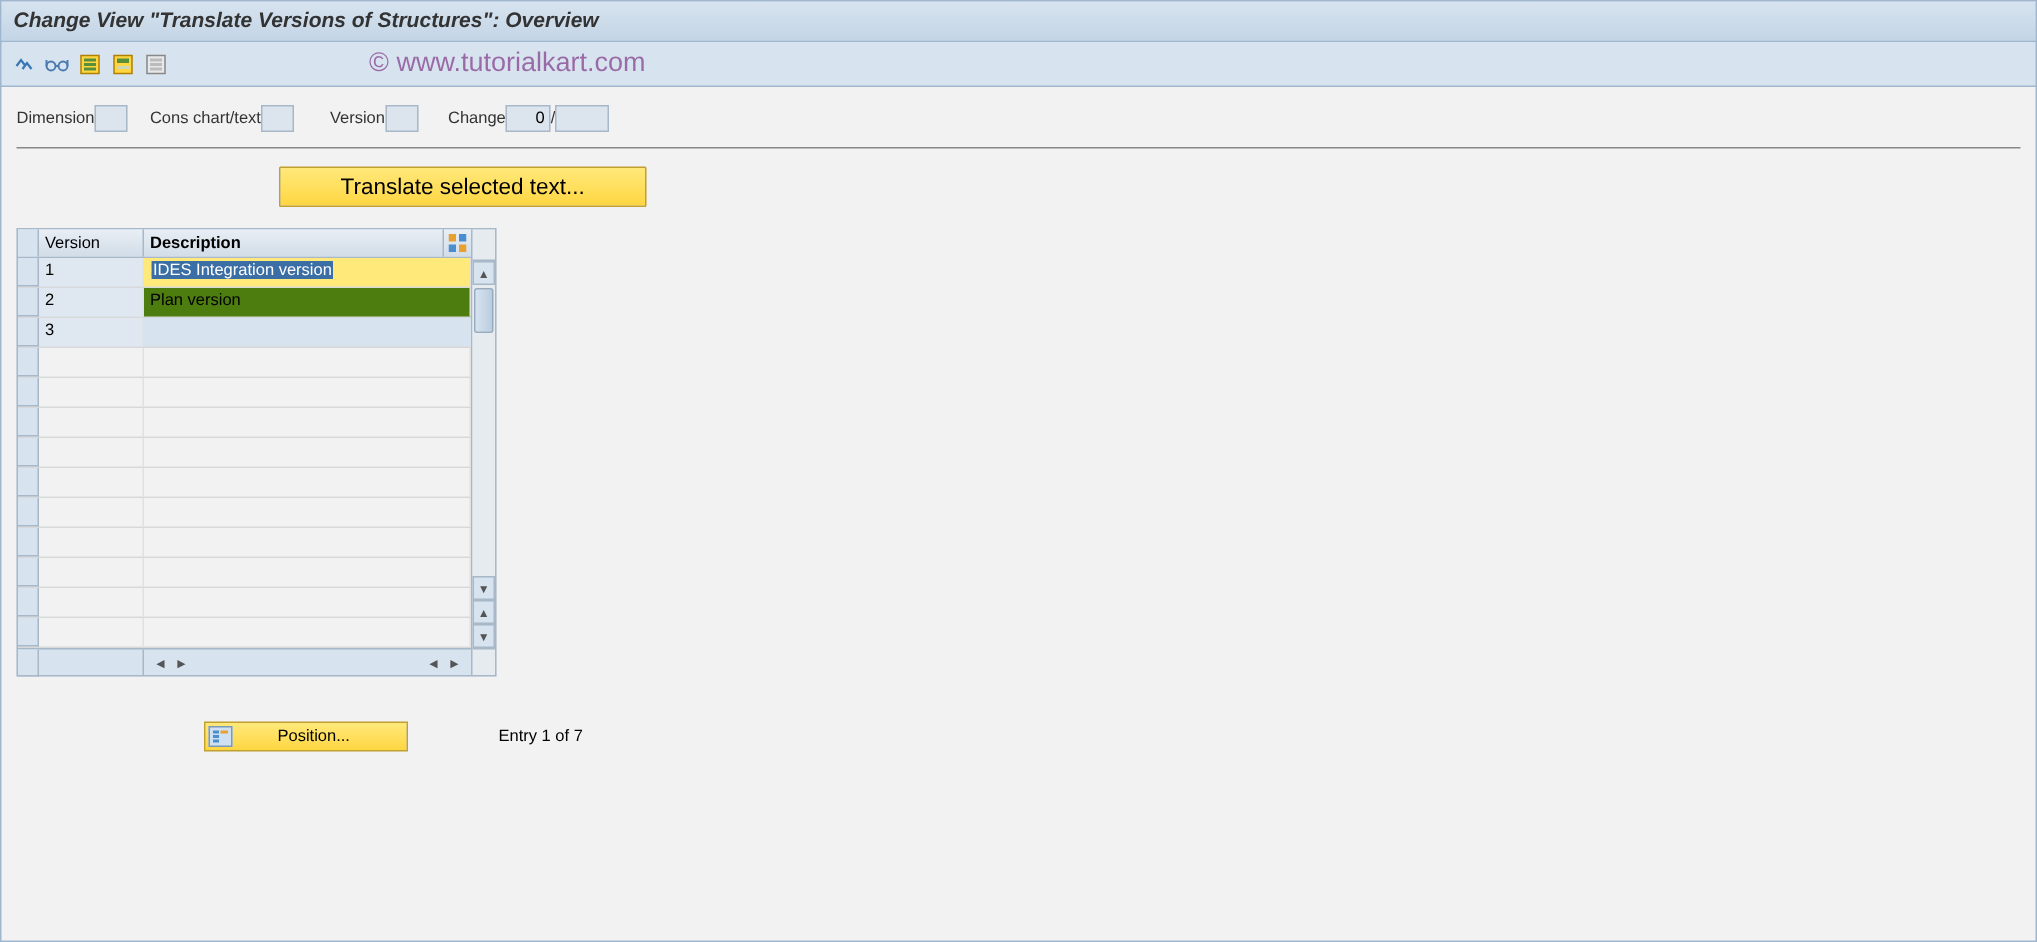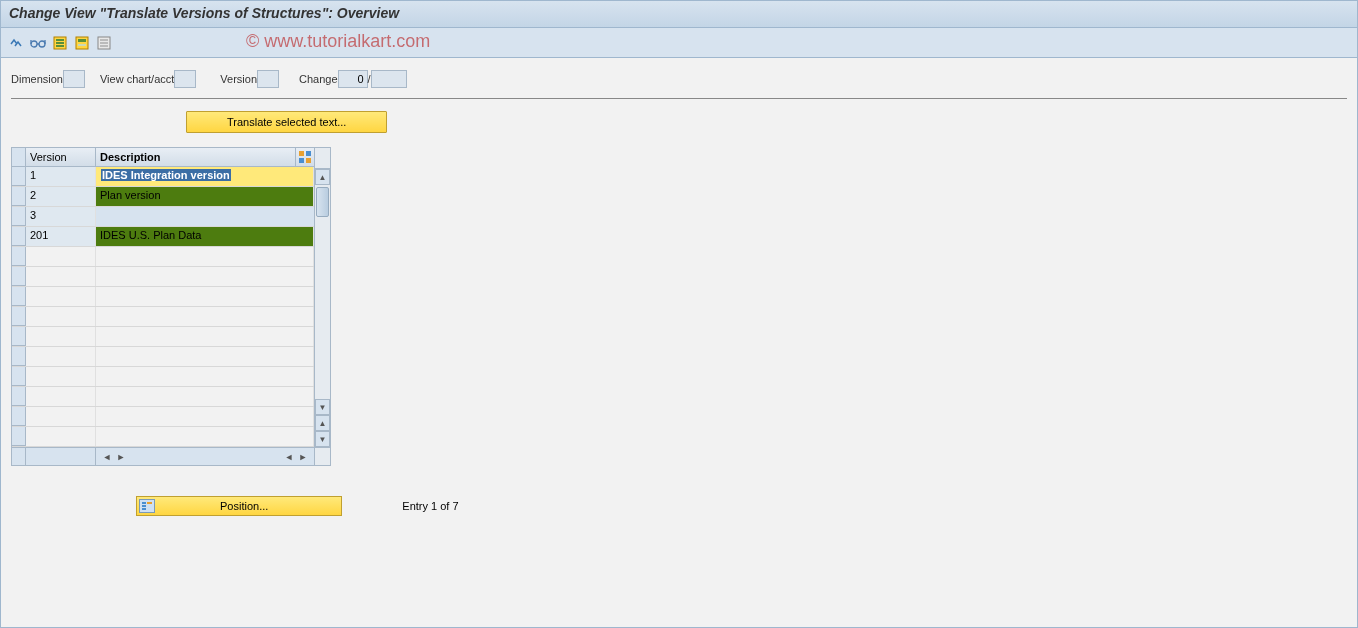--- a/index.html
+++ b/index.html
@@ -41,21 +41,21 @@
       height: 18px;
       display: flex;
       align-items: center;
       justify-content: center;
       cursor: pointer;
     }
     .watermark {
       position: absolute;
       left: 245px;
       top: 3px;
-      color: #b91c1c;
+      color: #701a75;
       font-size: 18px;
       opacity: 0.6;
       font-weight: normal;
       font-style: normal;
       pointer-events: none;
     }
     .content-area {
       background: #f2f2f2;
       padding: 12px 10px;
       border: 1px solid #9fb7ce;
@@ -88,21 +88,21 @@
     .w-period2 { width: 36px; }
     .translate-btn-row {
       margin-bottom: 14px;
     }
     .translate-btn {
       display: inline-block;
       margin-left: 175px;
       background: linear-gradient(to bottom, #ffe97a 0%, #ffd642 100%);
       border: 1px solid #c0a030;
       padding: 4px 40px;
-      font-size: 11px;
+      font-size: 15px;
       cursor: pointer;
       border-radius: 1px;
     }
     .grid-wrapper {
       display: flex;
       width: 320px;
       border: 1px solid #a8b8c8;
       background: #d7e3ef;
     }
     .grid-content {
@@ -154,21 +154,20 @@
     .grid-row.selected .grid-cell.desc {
       background:#fff;
     }
     .selected-text {
       background: #3b6ea5;
       color: #fff;
       border: 1px dashed #e07b00;
       outline: 2px solid #ffe97a;
       outline-offset:-1px;
       padding: 0 1px;
-      font-weight: bold;
     }
     .selected-cell-wrap {
       background: #ffe97a;
       display:block;
       margin:-2px -4px;
       padding:2px 4px;
       height:20px;
     }
     .grid-row.empty .grid-cell { background: #f2f2f2; }
     .grid-scrollbar {
@@ -219,21 +218,20 @@
     }
     .position-btn {
       display: inline-flex;
       align-items:center;
       margin-left: 125px;
       background: linear-gradient(to bottom, #ffe97a 0%, #ffd642 100%);
       border: 1px solid #c0a030;
       padding: 2px 8px 2px 2px;
       font-size: 11px;
       cursor: pointer;
-      gap: 35px;
     }
     .position-btn .icon{
       background:#cfe0f2;
       border:1px solid #7a9ab8;
       width:16px;height:14px;
       margin-right:30px;
       display:flex;align-items:center;justify-content:center;
     }
     .entry-label {
       font-size: 11px;
@@ -284,21 +282,21 @@
   </div>
   <div class="watermark">© www.tutorialkart.com</div>
 </div>
 
 <div class="content-area">
 
   <div class="params-row">
     <span class="param-label">Dimension</span>
     <input class="param-input w-short" readonly="" value="" style="">
     <span style="width:15px"></span>
-    <span class="param-label">View chart/acct</span>
+    <span class="param-label">Cons chart/text</span>
     <input class="param-input w-med" readonly="" value="" style="">
     <span style="width:24px"></span>
     <span class="param-label">Version</span>
     <input class="param-input w-med" readonly="" value="" style="">
     <span style="width:20px"></span>
     <span class="param-label">Change</span>
     <input class="param-input w-period" readonly="" value="0" style="">
     <span class="param-label">/</span>
     <input class="param-input w-period2" readonly="" value="" style="">
   </div>
@@ -331,25 +329,20 @@
             </div>
           </div>
           <div class="grid-row">
             <div class="grid-row-marker"></div>
             <div class="grid-cell version">2</div>
             <div class="grid-cell desc">Plan version</div>
           </div>
           <div class="grid-row">
             <div class="grid-row-marker"></div>
             <div class="grid-cell version">3</div>
-          </div>
-          <div class="grid-row">
-            <div class="grid-row-marker"></div>
-            <div class="grid-cell version">201</div>
-            <div class="grid-cell desc">IDES U.S. Plan Data</div>
           </div>
           <div class="grid-row empty">
             <div class="grid-row-marker"></div>
             <div class="grid-cell version"></div>
             <div class="grid-cell desc"></div>
           </div>
           <div class="grid-row empty">
             <div class="grid-row-marker"></div>
             <div class="grid-cell version"></div>
             <div class="grid-cell desc"></div>

